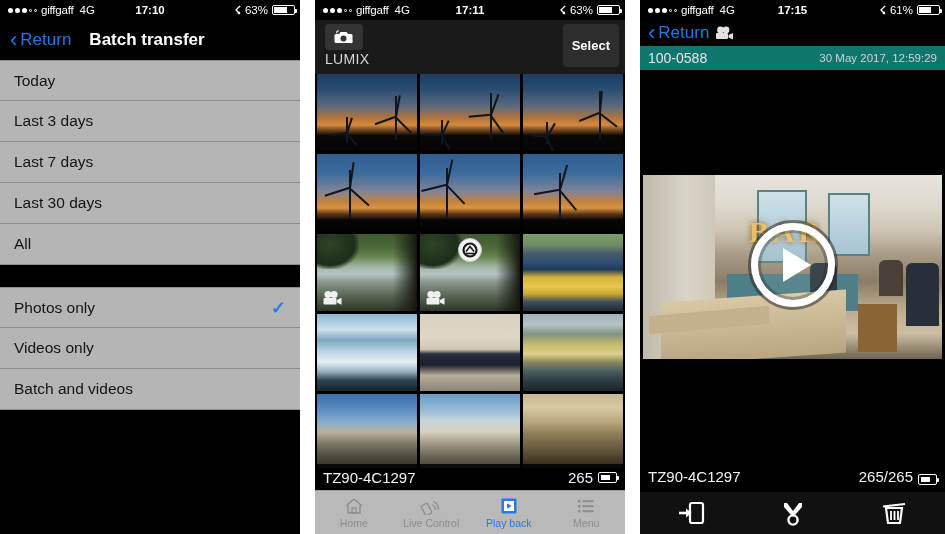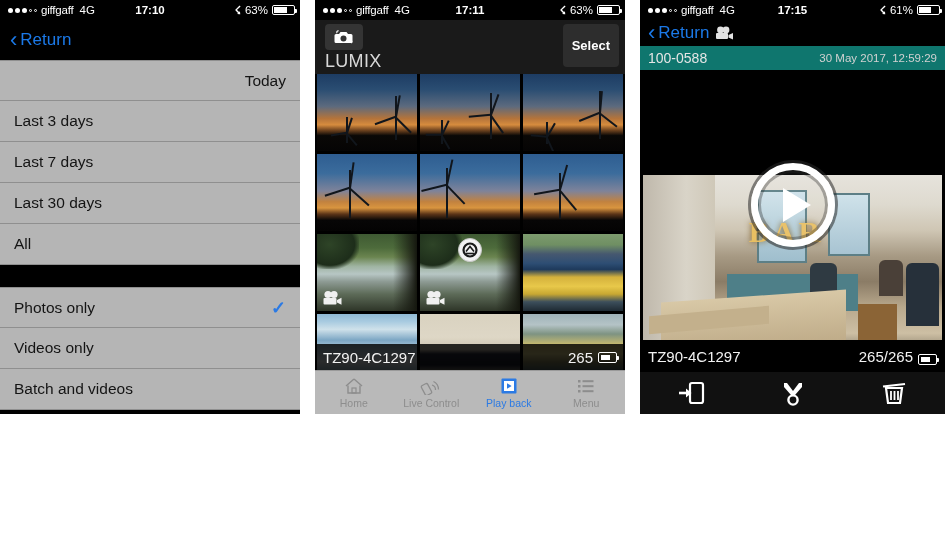--- a/index.html
+++ b/index.html
@@ -6,21 +6,21 @@
   body {
     width: 945px; height: 534px;
     background: #ffffff;
     font-family: "Liberation Sans", sans-serif;
     overflow: hidden;
     position: relative;
   }
   .screens { display: flex; width: 945px; height: 534px; background: #fff; }
 
   
-  .phone { position: relative; height: 414px; background: #000; overflow: hidden; }
+  .phone { position: relative; height: 534px; background: #000; overflow: hidden; }
   .phone-a { width: 300px; }
   .gap { width: 15px; height: 534px; background: #fff; }
   .phone-b { width: 310px; }
   .phone-c { width: 305px; }
 
   
   .statusbar {
     height: 20px; background: #000; color: #fff;
     display: flex; align-items: center; font-size: 11.5px;
     font-weight: bold; padding: 0 5px; position: relative;
@@ -52,34 +52,34 @@
   .nav-back { display: flex; align-items: center; color: #1b79e8; font-size: 17px; cursor: pointer; }
   .chev { font-size: 22px; line-height: 1; margin-right: 3px; font-weight: 300; }
   .nav-title-a { color: #fff; font-size: 17px; font-weight: bold; margin-left: 18px; }
 
   .list { background: #b5b5b5; }
   .list-row {
     height: 41px; display: flex; align-items: center; padding: 0 14px;
     border-bottom: 1px solid #8f8f8f; color: #141414; font-size: 15.5px;
     background: #b5b5b5; cursor: pointer;
   }
-  .list-row:first-child { border-top: 1px solid #8f8f8f; justify-content: flex-end; }
+  .list-row:first-child { border-top: 1px solid #8f8f8f; }
   .list-spacer { height: 22px; background: #000; }
   .check { margin-left: auto; color: #2b7ae4; font-size: 18px; font-weight: bold; }
 
   
   .lumix-header { height: 54px; background: #1a1a1a; position: relative; }
   .cam-badge {
     position: absolute; left: 10px; top: 4px; width: 38px; height: 26px;
     background: #343434; border-radius: 4px; display: flex;
     align-items: center; justify-content: center;
   }
   .lumix-label {
     position: absolute; left: 10px; top: 31px; color: #d8d8d8;
-    font-size: 18px; letter-spacing: 0.3px;
+    font-size: 14px; letter-spacing: 0.3px;
   }
   .select-btn {
     position: absolute; right: 6px; top: 4px; background: #2d2d2d;
     color: #fff; font-size: 13px; font-weight: bold;
     padding: 14px 9px; border-radius: 4px; cursor: pointer;
   }
 
   .grid {
     background: #000; padding: 0 2px; display: grid;
     grid-template-columns: repeat(3, 1fr); gap: 3px 3px;
@@ -293,20 +293,21 @@
             <span class="batt-fill" style="width:13px"></span>
           </span>
       </span>
     </div>
 
     <div class="navbar-a">
       <div class="nav-back">
         <span class="chev">‹</span>
         <span>Return</span>
       </div>
+      <div class="nav-title-a">Batch transfer</div>
     </div>
 
     <div class="list">
       <div class="list-row">
         <span>Today</span>
       </div>
       <div class="list-row">
         <span>Last 3 days</span>
       </div>
       <div class="list-row">

